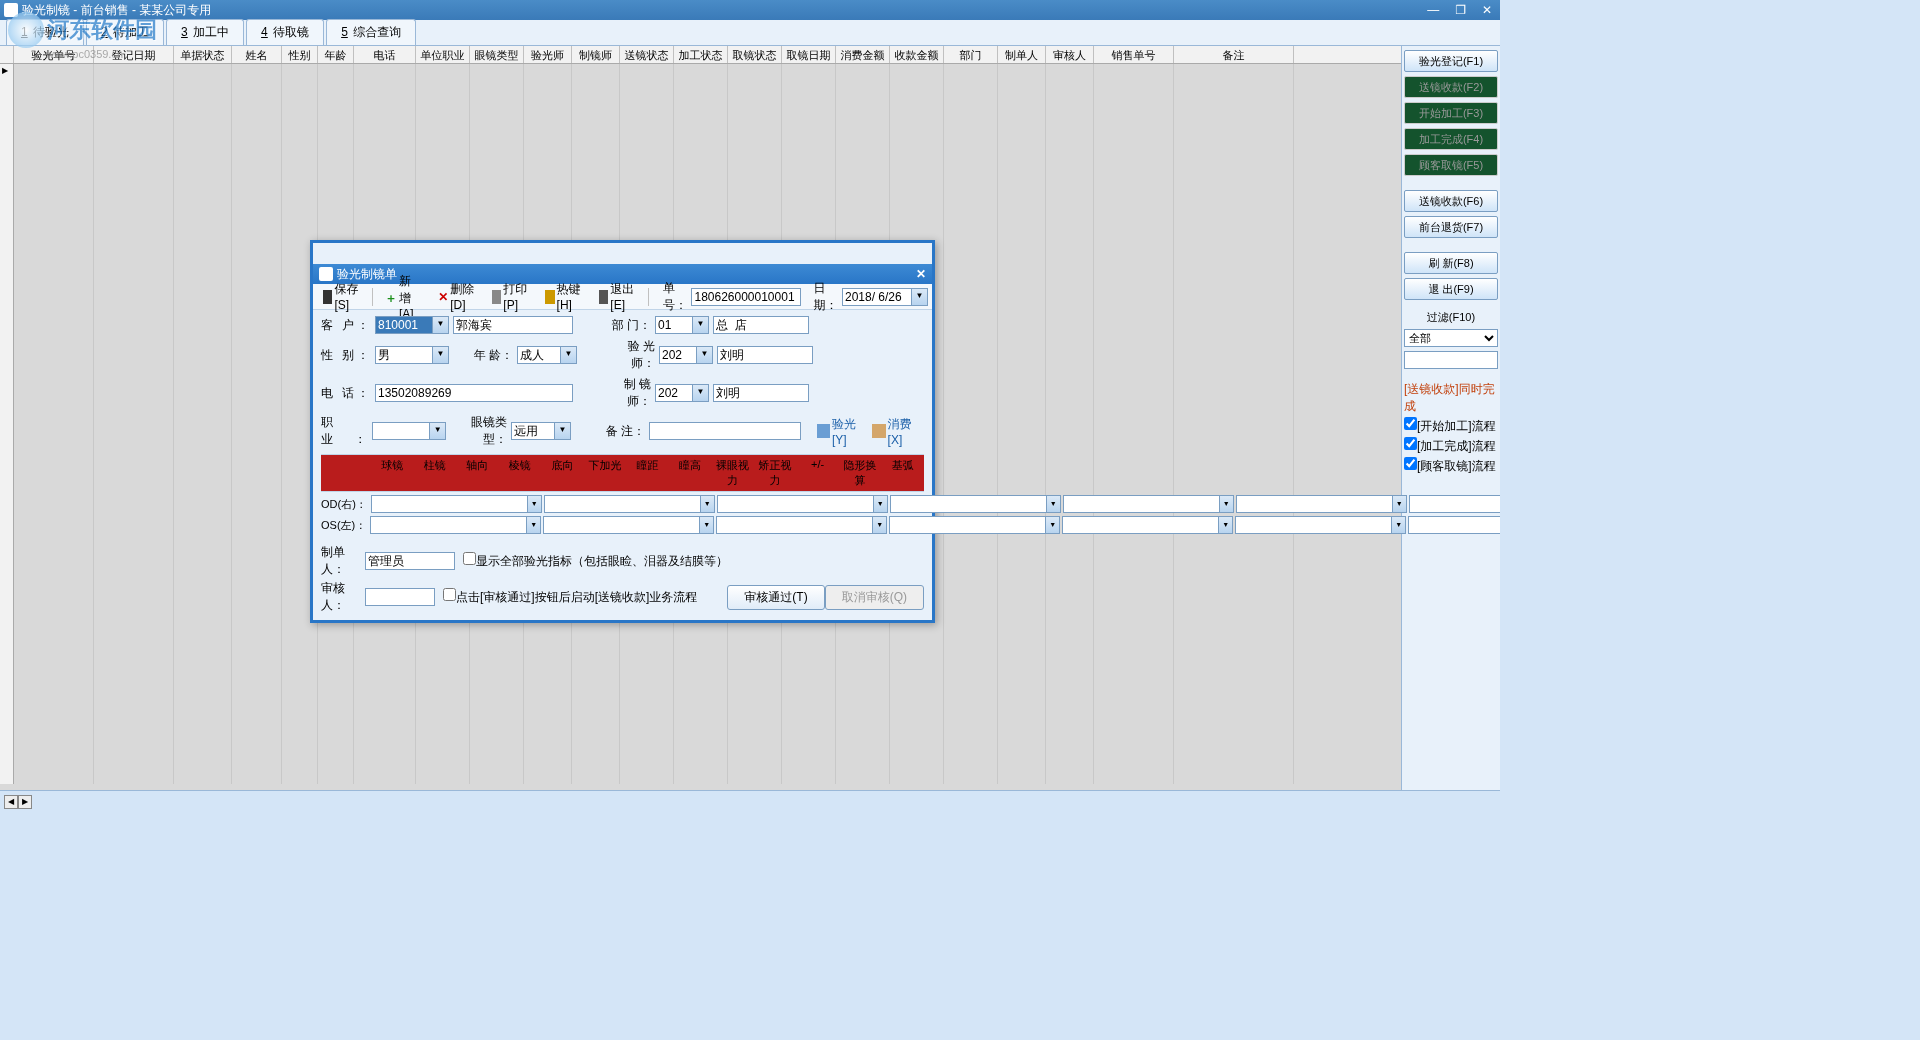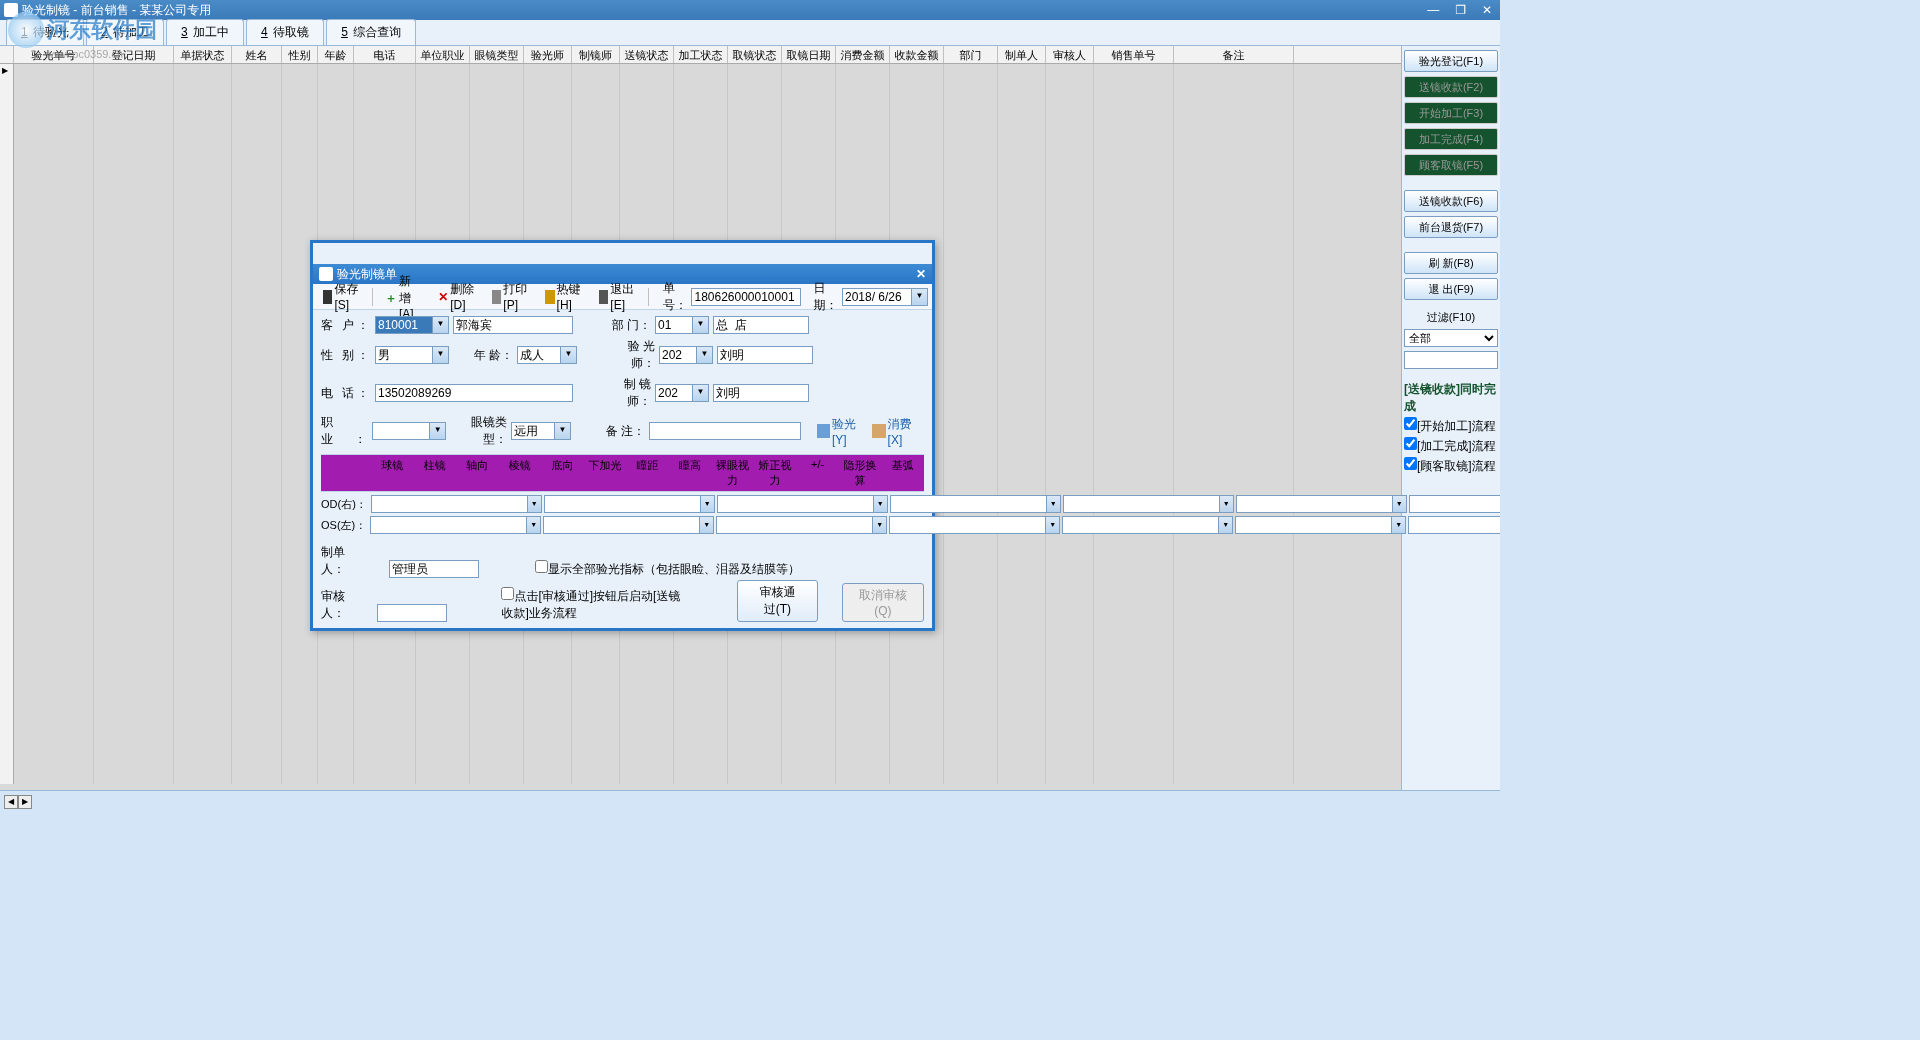--- a/index.html
+++ b/index.html
@@ -37,21 +37,21 @@
 
 
 .rbtn { height: 22px; border: 1px solid #7a9ec2; background: linear-gradient(#fff, #e0ecf8); border-radius: 2px; font-size: 11px; cursor: pointer; }
 .rbtn.primary { background: linear-gradient(#fff, #cfe4f8); }
 .rbtn:disabled, .rbtn[data-disabled="true"] { color: #999; background: #14532d; border-color: #ccc; }
 .right-panel .gap { height: 6px; }
 .filter-label { text-align: center; margin-top: 6px; font-size: 11px; }
 .filter-select { width: 100%; height: 18px; border: 1px solid #7a9ec2; background: #fff; font-size: 11px; }
 .filter-input { width: 100%; height: 18px; border: 1px solid #7a9ec2; }
 .chk-group { margin-top: 8px; font-size: 11px; }
-.chk-group .title { color: #14532d; font-weight: bold; }
+.chk-group .title { color: #c2410c; }
 .chk-group label { display: block; margin-top: 2px; }
 
 
 .modal { position: absolute; left: 310px; top: 240px; width: 625px; background: #e8f1fa; border: 3px solid #2976c7; box-shadow: 2px 2px 8px rgba(0,0,0,0.3); z-index: 100; }
 .modal-title { background: linear-gradient(#3d8ad4, #2976c7); color: #fff; height: 20px; display: flex; align-items: center; padding: 0 6px; margin-top: 21px; }
 .modal-title .icon { width: 14px; height: 14px; background: #fff; border-radius: 2px; margin-right: 4px; }
 .modal-title .close { margin-left: auto; cursor: pointer; font-weight: bold; }
 .modal-toolbar { background: #f4f8fc; height: 26px; display: flex; align-items: center; padding: 0 4px; gap: 4px; border-bottom: 1px solid #c0d4e8; }
 .tbtn { display: flex; align-items: center; gap: 2px; padding: 2px 6px; cursor: pointer; border-radius: 2px; }
 .tbtn .ico { width: 14px; height: 14px; display: inline-block; }
@@ -59,29 +59,29 @@
 .tb-label { margin-left: 8px; }
 .tb-input { border: 1px solid #7a9ec2; height: 18px; padding: 0 2px; background: #fff; }
 
 .modal-body { padding: 6px 8px; }
 .form-row { display: flex; align-items: center; margin-bottom: 4px; gap: 4px; }
 .form-label { width: 50px; text-align: justify; text-align-last: justify; letter-spacing: 2px; }
 .form-label.narrow { width: 50px; letter-spacing: 0; text-align: right; text-align-last: right; }
 .fld { border: 1px solid #7a9ec2; height: 18px; background: #fff; padding: 0 2px; }
 .sel-btn { width: 16px; height: 18px; border: 1px solid #7a9ec2; border-left: none; background: linear-gradient(#dbe9f7,#b8d4ef); text-align: center; line-height: 14px; font-size: 8px; cursor: pointer; }
 
-.rx-header { display: flex; background: #a21caf; border-top: 1px solid #c0d4e8; border-bottom: 1px solid #c0d4e8; margin-top: 6px; }
+.rx-header { display: flex; background: #b91c1c; border-top: 1px solid #c0d4e8; border-bottom: 1px solid #c0d4e8; margin-top: 6px; }
 .rx-header .cell { flex: 1; text-align: center; padding: 3px 0; font-size: 11px; }
 .rx-row { display: flex; align-items: center; margin-top: 3px; }
 .rx-row .lbl { width: 50px; text-align: right; padding-right: 4px; font-size: 11px; }
 .rx-row .rxcell { flex: 1; display: flex; margin-right: 2px; }
 .rx-input { flex: 1; min-width: 0; border: 1px solid #7a9ec2; height: 18px; }
 .rx-dd { width: 14px; border: 1px solid #7a9ec2; border-left: none; background: linear-gradient(#dbe9f7,#b8d4ef); font-size: 7px; text-align: center; line-height: 16px; cursor: pointer; }
 
-.footer-row { display: flex; align-items: flex-end; margin-top: 10px; gap: 24px; }
+.footer-row { display: flex; align-items: center; margin-top: 10px; gap: 0; }
 .mbtn { padding: 3px 16px; border: 1px solid #7a9ec2; background: linear-gradient(#fff,#e0ecf8); border-radius: 3px; cursor: pointer; }
 .mbtn:disabled { color: #999; background: #eee; }
 
 
 .statusbar { position: absolute; bottom: 0; left: 0; right: 0; height: 22px; background: #d4e5f7; border-top: 1px solid #9ab8d8; display: flex; align-items: center; padding: 0 4px; }
 .statusbar .scroll-ctrl { display: flex; gap: 0; }
 .statusbar .sc { width: 14px; height: 14px; border: 1px solid #888; background: #eee; font-size: 8px; text-align: center; line-height: 12px; }
 
 .link-btn { color: #1a5fa8; cursor: pointer; display: flex; align-items: center; gap: 2px; }
 .link-btn .ico { width: 14px; height: 14px; display: inline-block; }

